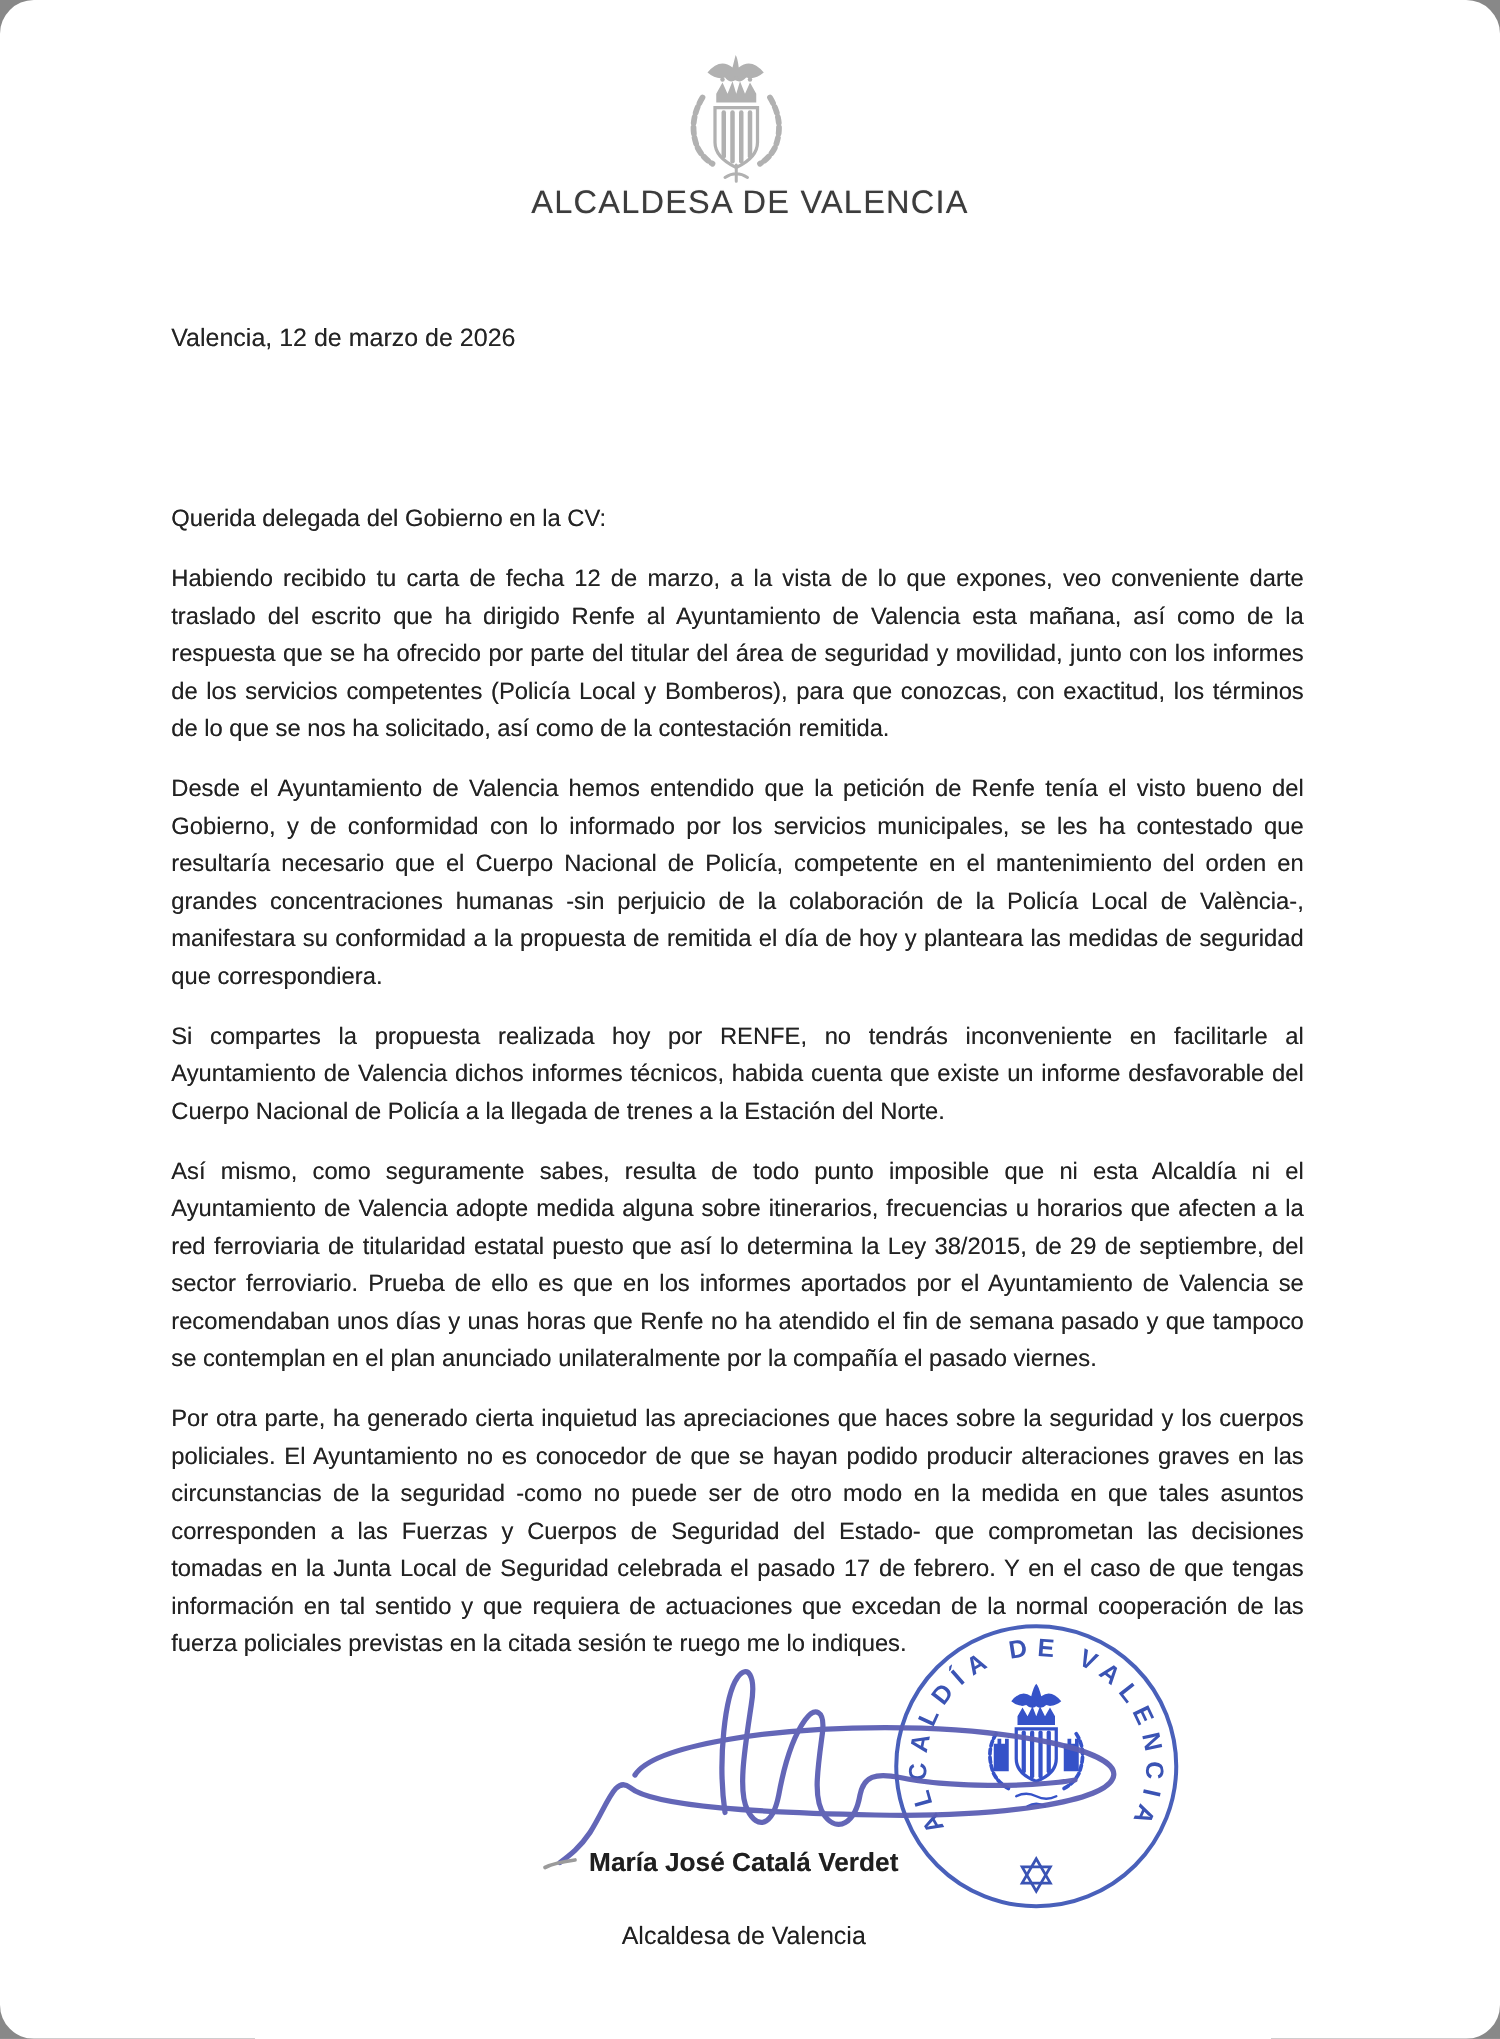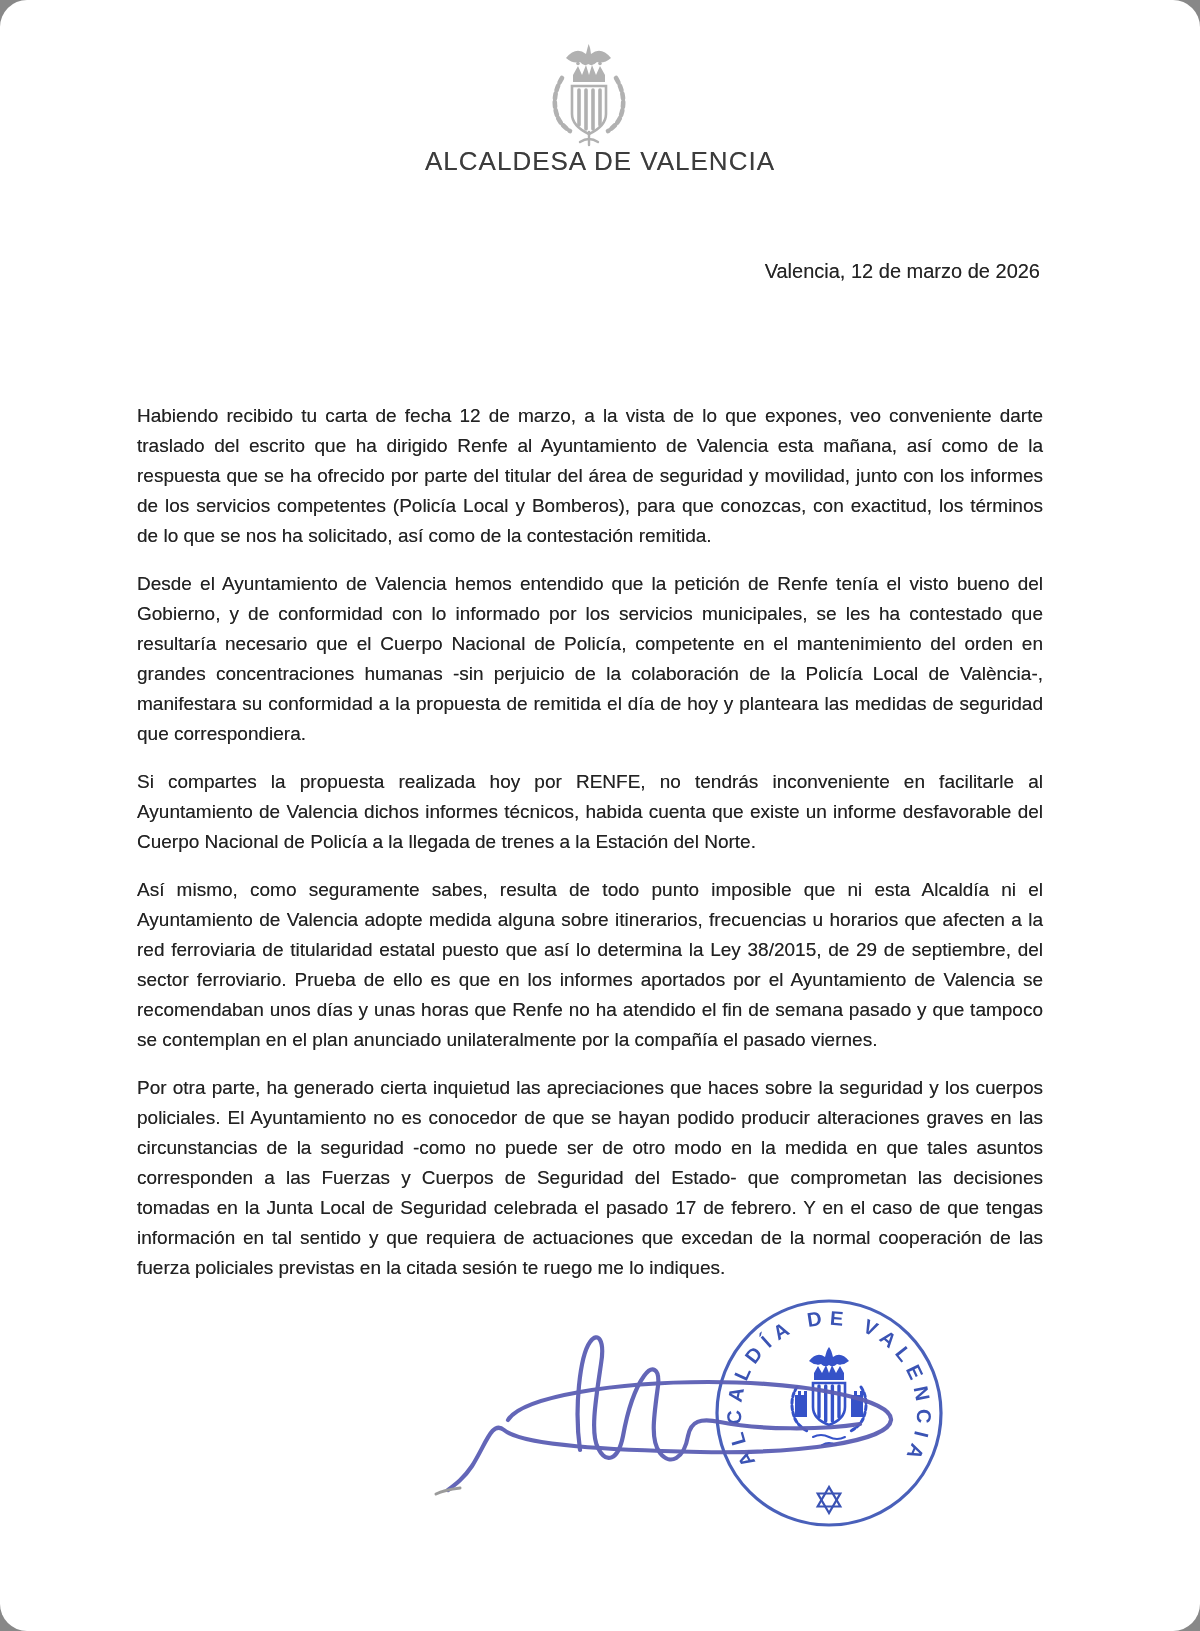--- a/index.html
+++ b/index.html
@@ -20,21 +20,20 @@
   .org-title{
     position:absolute;top:146px;left:0;width:100%;
     text-align:center;
     font-size:26px;letter-spacing:1px;
     color:#3c3c3c;
     text-shadow:0 0 .6px rgba(60,60,60,.55);
   }
   
   .date-line{
     position:absolute;top:260px;left:137px;width:903px;
-    text-align:right;
     font-size:20px;color:#242424;
     text-shadow:0 0 .5px rgba(0,0,0,.45);
   }
   
   .letter-body{
     position:absolute;top:401px;left:137px;width:906px;
     font-size:19px;line-height:30px;color:#222;
     text-align:justify;
     text-shadow:0 0 .5px rgba(0,0,0,.5);
   }
@@ -81,20 +80,21 @@
 
       <path stroke-width="2.4" d="M60 98 Q69 92 78 98 M69 88 L69 101"></path>
     </g>
   </svg>
 
   <div class="org-title">ALCALDESA DE VALENCIA</div>
 
   <div class="date-line">Valencia, 12 de marzo de 2026</div>
 
   <div class="letter-body">
+    <p>Querida delegada del Gobierno en la CV:</p>
     <p>Habiendo recibido tu carta de fecha 12 de marzo, a la vista de lo que expones, veo conveniente darte traslado del escrito que ha dirigido Renfe al Ayuntamiento de Valencia esta mañana, así como de la respuesta que se ha ofrecido por parte del titular del área de seguridad y movilidad, junto con los informes de los servicios competentes (Policía Local y Bomberos), para que conozcas, con exactitud, los términos de lo que se nos ha solicitado, así como de la contestación remitida.</p>
     <p>Desde el Ayuntamiento de Valencia hemos entendido que la petición de Renfe tenía el visto bueno del Gobierno, y de conformidad con lo informado por los servicios municipales, se les ha contestado que resultaría necesario que el Cuerpo Nacional de Policía, competente en el mantenimiento del orden en grandes concentraciones humanas -sin perjuicio de la colaboración de la Policía Local de València-, manifestara su conformidad a la propuesta de remitida el día de hoy y planteara las medidas de seguridad que correspondiera.</p>
     <p>Si compartes la propuesta realizada hoy por RENFE, no tendrás inconveniente en facilitarle al Ayuntamiento de Valencia dichos informes técnicos, habida cuenta que existe un informe desfavorable del Cuerpo Nacional de Policía a la llegada de trenes a la Estación del Norte.</p>
     <p>Así mismo, como seguramente sabes, resulta de todo punto imposible que ni esta Alcaldía ni el Ayuntamiento de Valencia adopte medida alguna sobre itinerarios, frecuencias u horarios que afecten a la red ferroviaria de titularidad estatal puesto que así lo determina la Ley 38/2015, de 29 de septiembre, del sector ferroviario. Prueba de ello es que en los informes aportados por el Ayuntamiento de Valencia se recomendaban unos días y unas horas que Renfe no ha atendido el fin de semana pasado y que tampoco se contemplan en el plan anunciado unilateralmente por la compañía el pasado viernes.</p>
     <p>Por otra parte, ha generado cierta inquietud las apreciaciones que haces sobre la seguridad y los cuerpos policiales. El Ayuntamiento no es conocedor de que se hayan podido producir alteraciones graves en las circunstancias de la seguridad -como no puede ser de otro modo en la medida en que tales asuntos corresponden a las Fuerzas y Cuerpos de Seguridad del Estado- que comprometan las decisiones tomadas en la Junta Local de Seguridad celebrada el pasado 17 de febrero. Y en el caso de que tengas información en tal sentido y que requiera de actuaciones que excedan de la normal cooperación de las fuerza policiales previstas en la citada sesión te ruego me lo indiques.</p>
   </div>
 
   <svg class="stamp" viewBox="0 0 236 236" xmlns="http://www.w3.org/2000/svg">
     <circle cx="118" cy="118" r="112" fill="none" stroke="#3a53b4" stroke-width="3.2" opacity=".92"></circle>
     <defs>
@@ -137,14 +137,18 @@
                C178 186 190 183 195 158 C199 136 206 112 216 98 C224 87 232 90 230 108
                C226 138 222 162 232 175 C242 188 256 181 260 158 C263 143 272 140 292 144
                C330 152 395 152 432 146"></path>
       <path d="M80 142 C95 118 190 104 280 104 C380 104 465 122 463 142
                C461 164 370 176 272 174 C185 172 95 168 76 152
                C64 142 58 166 44 188 C36 200 28 206 20 212"></path>
     </g>
     <path d="M8 216 C14 213 24 211 32 210" fill="none" stroke="#9b9b9b" stroke-width="3" stroke-linecap="round"></path>
   </svg>
 
+  <div class="sig-block">
+    <div class="sig-name">María José Catalá Verdet</div>
+    <div class="sig-title">Alcaldesa de Valencia</div>
+  </div>
 
 </div>
 
 </body></html>

